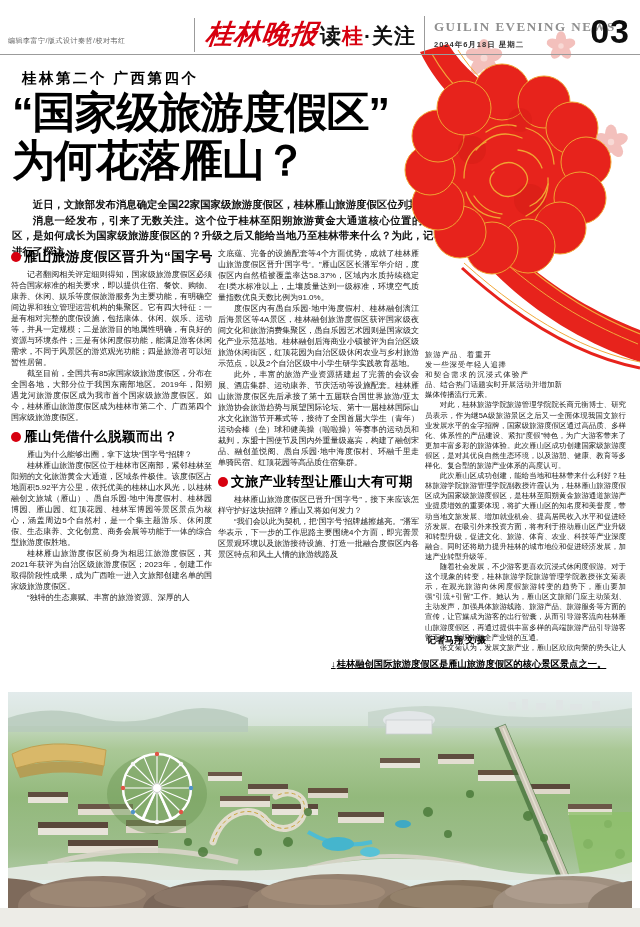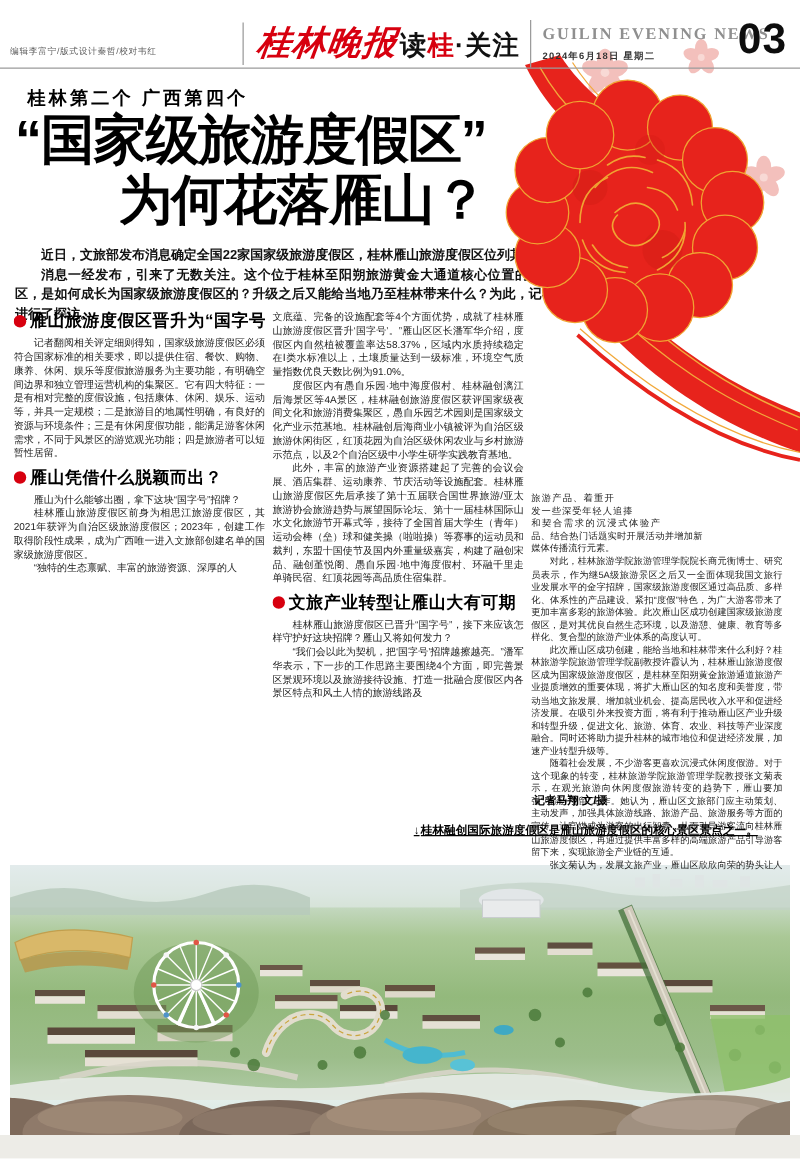--- a/index.html
+++ b/index.html
@@ -15,29 +15,29 @@
   .readgui{left:320px;top:22px;font-size:21px;font-weight:900;color:#111;letter-spacing:1px;}
   .readgui .hl{color:#d7000f;}
   .engname{left:434px;top:19px;font-family:"Liberation Serif",serif;font-weight:bold;
            font-size:13px;color:#8f8f8f;letter-spacing:1.5px;text-align:center;}
   .dateline{left:434px;top:40px;font-size:7.5px;font-weight:bold;color:#333;letter-spacing:1px;}
   .pageno{right:10px;top:12px;font-size:34px;font-weight:900;color:#0d0d0d;letter-spacing:1px;}
   
   .kicker{position:absolute;left:22px;top:69px;font-size:14.5px;font-weight:700;
           letter-spacing:2.5px;color:#000;z-index:2;}
   .headline{position:absolute;left:12px;top:88px;font-size:43px;line-height:48px;
-            font-weight:900;color:#000;letter-spacing:-1px;z-index:2;text-align:right;}
+            font-weight:900;color:#000;letter-spacing:-1px;z-index:2;}
   .intro{position:absolute;left:12px;top:197px;width:432px;font-size:10.4px;line-height:15.5px;
          font-weight:700;color:#111;text-align:justify;z-index:2;}
   .intro p{margin:0;text-indent:2em;}
   
   .col{position:absolute;top:248px;width:201px;height:442px;overflow:hidden;text-align:justify;
        font-size:8px;line-height:11px;color:#222;z-index:2;}
   #col1{left:11px;} #col2{left:218px;}
-  #col3{left:425px;top:350px;height:302px;font-size:7.4px;line-height:10.1px;margin-top:44px;}
+  #col3{left:425px;top:350px;height:302px;font-size:7.4px;line-height:10.1px;}
   .col p{margin:0;text-indent:2em;}
   .col p.noind{text-indent:0;}
   .sec-h{display:flex;align-items:center;font-size:13.5px;font-weight:900;color:#000;
          letter-spacing:.5px;margin:6px 0 5px;line-height:15px;white-space:nowrap;}
   .sec-h.first{margin-top:1px;}
   .dot{width:10px;height:10px;border-radius:50%;background:#d7000f;margin-right:3px;flex:0 0 auto;}
   .wrapsp{float:right;clear:right;height:10px;}
   .byline{position:absolute;left:427px;top:634px;width:198px;text-align:left;
           font-size:9px;font-weight:900;color:#000;z-index:2;}
   
@@ -75,25 +75,27 @@
     <p>近日，文旅部发布消息确定全国22家国家级旅游度假区，桂林雁山旅游度假区位列其中。</p>
     <p>消息一经发布，引来了无数关注。这个位于桂林至阳朔旅游黄金大通道核心位置的度假区，是如何成长为国家级旅游度假区的？升级之后又能给当地乃至桂林带来什么？为此，记者进行了探访。</p>
   </div>
 
   <div class="col" id="col1">
     <div class="sec-h first">
         <span class="dot"></span>
         <span>雁山旅游度假区晋升为“国字号”</span>
       </div>
     <p>记者翻阅相关评定细则得知，国家级旅游度假区必须符合国家标准的相关要求，即以提供住宿、餐饮、购物、康养、休闲、娱乐等度假旅游服务为主要功能，有明确空间边界和独立管理运营机构的集聚区。它有四大特征：一是有相对完整的度假设施，包括康体、休闲、娱乐、运动等，并具一定规模；二是旅游目的地属性明确，有良好的资源与环境条件；三是有休闲度假功能，能满足游客休闲需求，不同于风景区的游览观光功能；四是旅游者可以短暂性居留。</p>
+    <p>截至目前，全国共有85家国家级旅游度假区，分布在全国各地，大部分位于我国东南部地区。2019年，阳朔遇龙河旅游度假区成为我市首个国家级旅游度假区。如今，桂林雁山旅游度假区成为桂林市第二个、广西第四个国家级旅游度假区。</p>
     <div class="sec-h">
         <span class="dot"></span>
         <span>雁山凭借什么脱颖而出？</span>
       </div>
     <p>雁山为什么能够出圈，拿下这块“国字号”招牌？</p>
+    <p>桂林雁山旅游度假区位于桂林市区南部，紧邻桂林至阳朔的文化旅游黄金大通道，区域条件极佳。该度假区占地面积5.92平方公里，依托优美的桂林山水风光，以桂林融创文旅城（雁山）、愚自乐园·地中海度假村、桂林园博园、雁山园、红顶花园、桂林军博园等景区景点为核心，涵盖周边5个自然村，是一个集主题游乐、休闲度假、生态康养、文化创意、商务会展等功能于一体的综合型旅游度假胜地。</p>
     <p>桂林雁山旅游度假区前身为相思江旅游度假区，其2021年获评为自治区级旅游度假区；2023年，创建工作取得阶段性成果，成为广西唯一进入文旅部创建名单的国家级旅游度假区。</p>
     <p>“独特的生态禀赋、丰富的旅游资源、深厚的人</p>
   </div>
 
   <div class="col" id="col2">
     <p class="noind">文底蕴、完备的设施配套等4个方面优势，成就了桂林雁山旅游度假区晋升‘国字号’。”雁山区区长潘军华介绍，度假区内自然植被覆盖率达58.37%，区域内水质持续稳定在Ⅰ类水标准以上，土壤质量达到一级标准，环境空气质量指数优良天数比例为91.0%。</p>
     <p>度假区内有愚自乐园·地中海度假村、桂林融创漓江后海景区等4A景区，桂林融创旅游度假区获评国家级夜间文化和旅游消费集聚区，愚自乐园艺术园则是国家级文化产业示范基地。桂林融创后海商业小镇被评为自治区级旅游休闲街区，红顶花园为自治区级休闲农业与乡村旅游示范点，以及2个自治区级中小学生研学实践教育基地。</p>
     <p>此外，丰富的旅游产业资源搭建起了完善的会议会展、酒店集群、运动康养、节庆活动等设施配套。桂林雁山旅游度假区先后承接了第十五届联合国世界旅游/亚太旅游协会旅游趋势与展望国际论坛、第十一届桂林国际山水文化旅游节开幕式等，接待了全国首届大学生（青年）运动会棒（垒）球和健美操（啦啦操）等赛事的运动员和裁判，东盟十国使节及国内外重量级嘉宾，构建了融创宋品、融创堇悦阁、愚自乐园·地中海度假村、环融千里走单骑民宿、红顶花园等高品质住宿集群。</p>
     <div class="sec-h">
         <span class="dot"></span>

